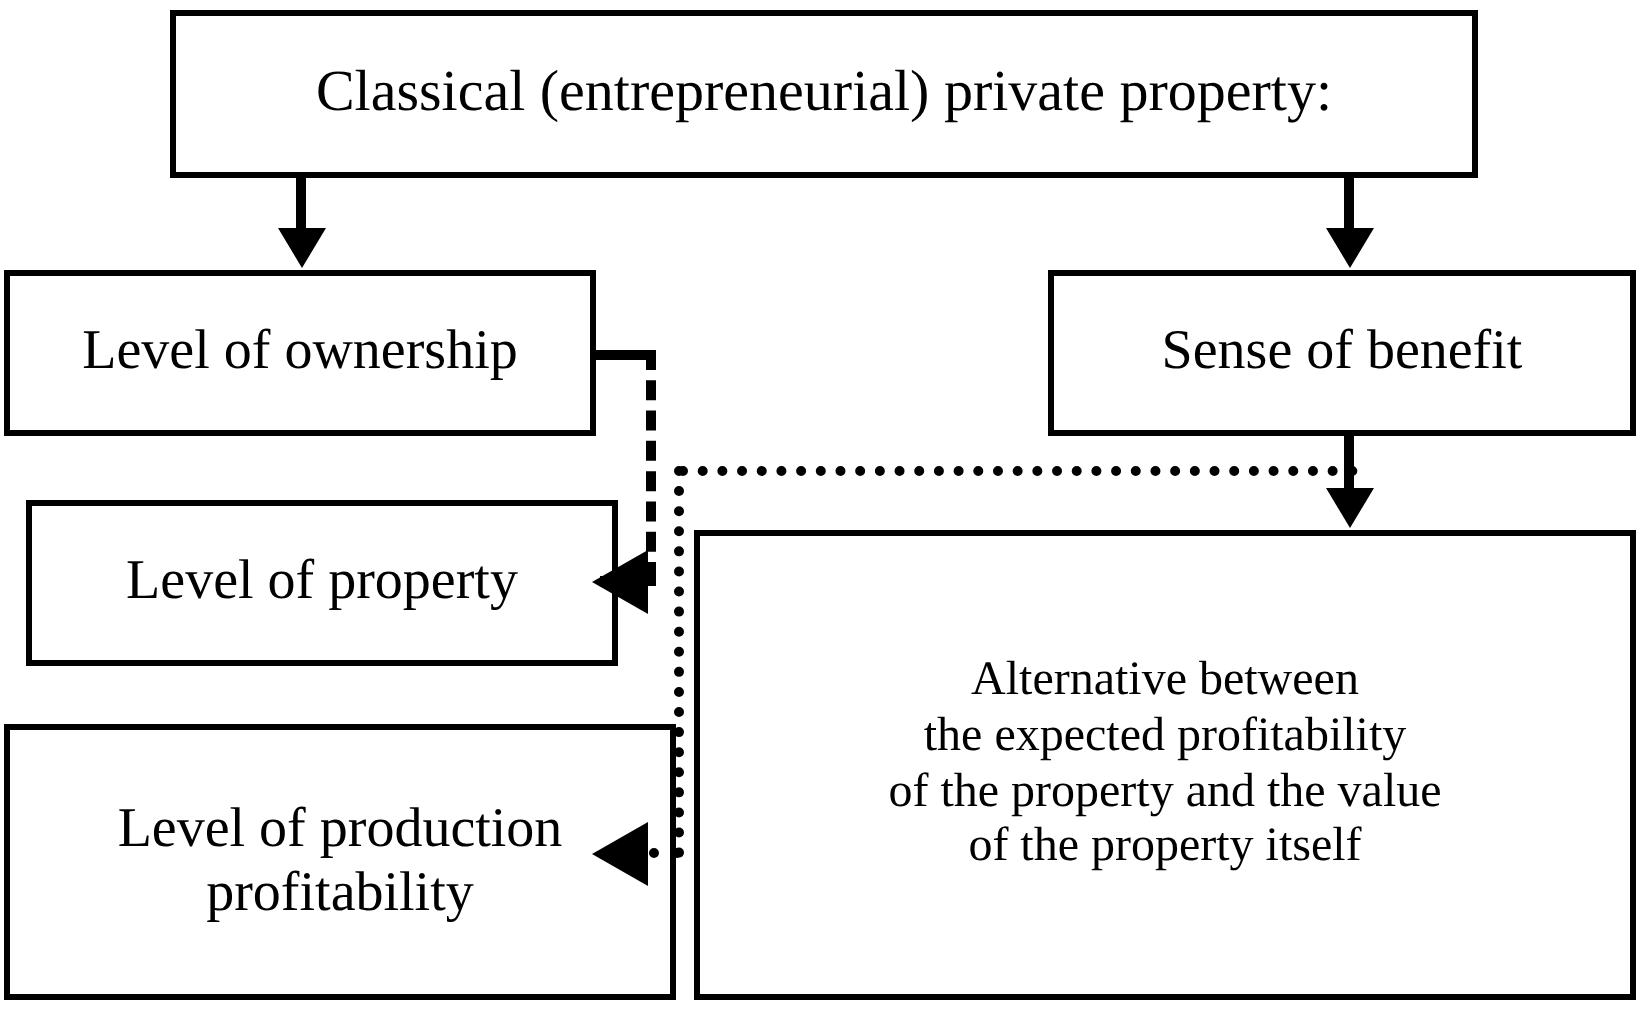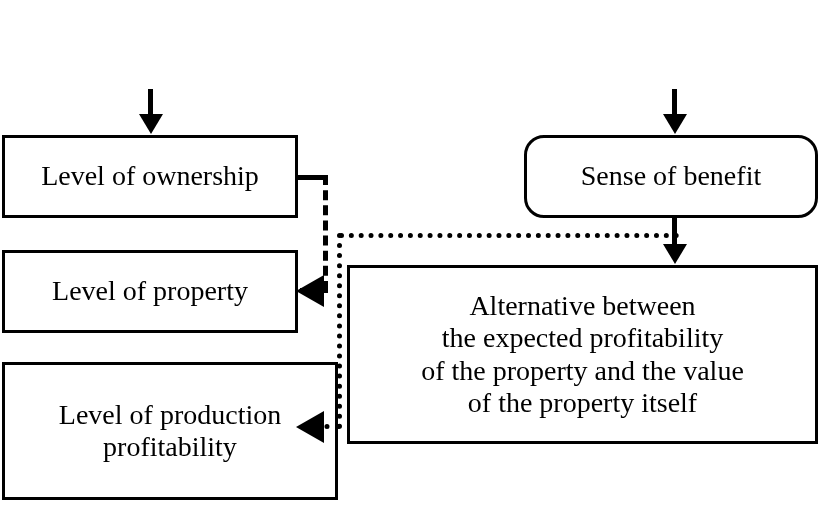--- a/index.html
+++ b/index.html
@@ -30,24 +30,24 @@
   }
   .node-text {
     display: block;
     padding: 0 6px;
     white-space: pre-line;
   }
 
   
   #node-root      { left: 85px;  top: 5px;   width: 654px; height: 84px;  font-size: 29px; }
   #node-ownership { left: 2px;   top: 135px; width: 296px; height: 83px;  font-size: 28px; }
-  #node-level-prop{ left: 2px;   top: 250px; width: 296px; height: 83px;  font-size: 28px; text-align: center; }
+  #node-level-prop{ left: 13px;   top: 250px; width: 296px; height: 83px;  font-size: 28px; text-align: center; }
   #node-level-prod{ left: 2px;   top: 362px; width: 336px; height: 138px; font-size: 28px; }
-  #node-benefit   { left: 524px; top: 135px; width: 294px; height: 83px;  font-size: 28px; border-radius: 20px; }
-  #node-alt       { left: 347px; top: 265px; width: 471px; height: 179px; font-size: 28px; }
+  #node-benefit   { left: 524px; top: 135px; width: 294px; height: 83px;  font-size: 28px; }
+  #node-alt       { left: 347px; top: 265px; width: 471px; height: 235px; font-size: 24px; }
 
   
   .conn { position: absolute; }
 
   
   .vline-solid {
     width: 0;
     border-left: 5px solid #000000;
   }
   .hline-solid {
@@ -79,20 +79,23 @@
     border-left: 12px solid transparent;
     border-right: 12px solid transparent;
     border-top: 20px solid #000000;
   }
 </style>
 </head>
 <body>
 
 <div id="canvas">
 
+  <div class="node" id="node-root">
+    <span class="node-text">Classical (entrepreneurial) private property:</span>
+  </div>
 
   <div class="node" id="node-ownership">
     <span class="node-text">Level of ownership</span>
   </div>
 
   <div class="node" id="node-level-prop">
     <span class="node-text">Level of property</span>
   </div>
 
   <div class="node" id="node-level-prod">

